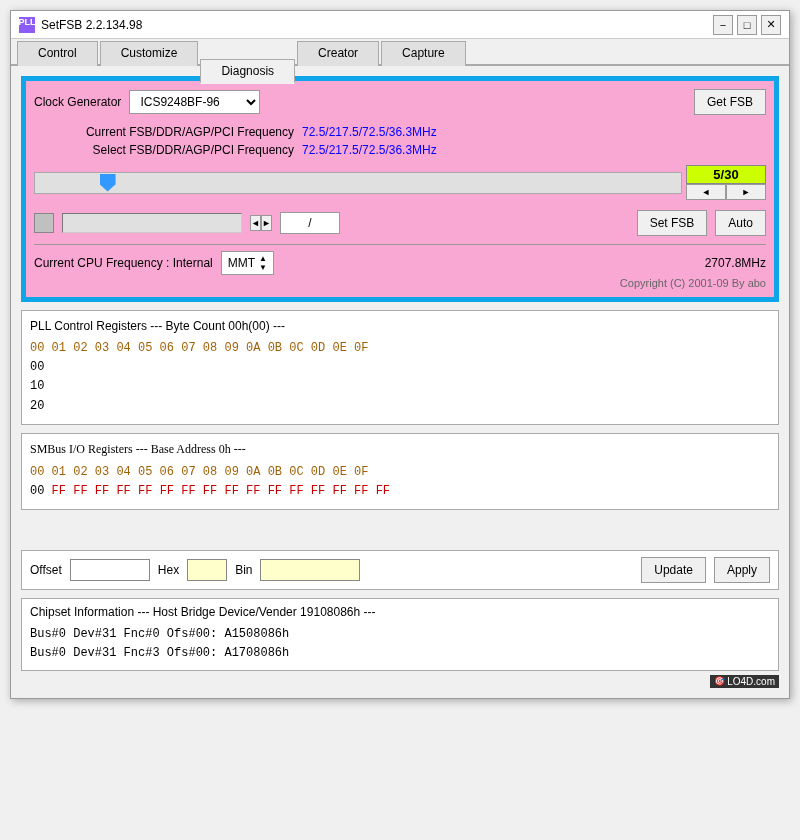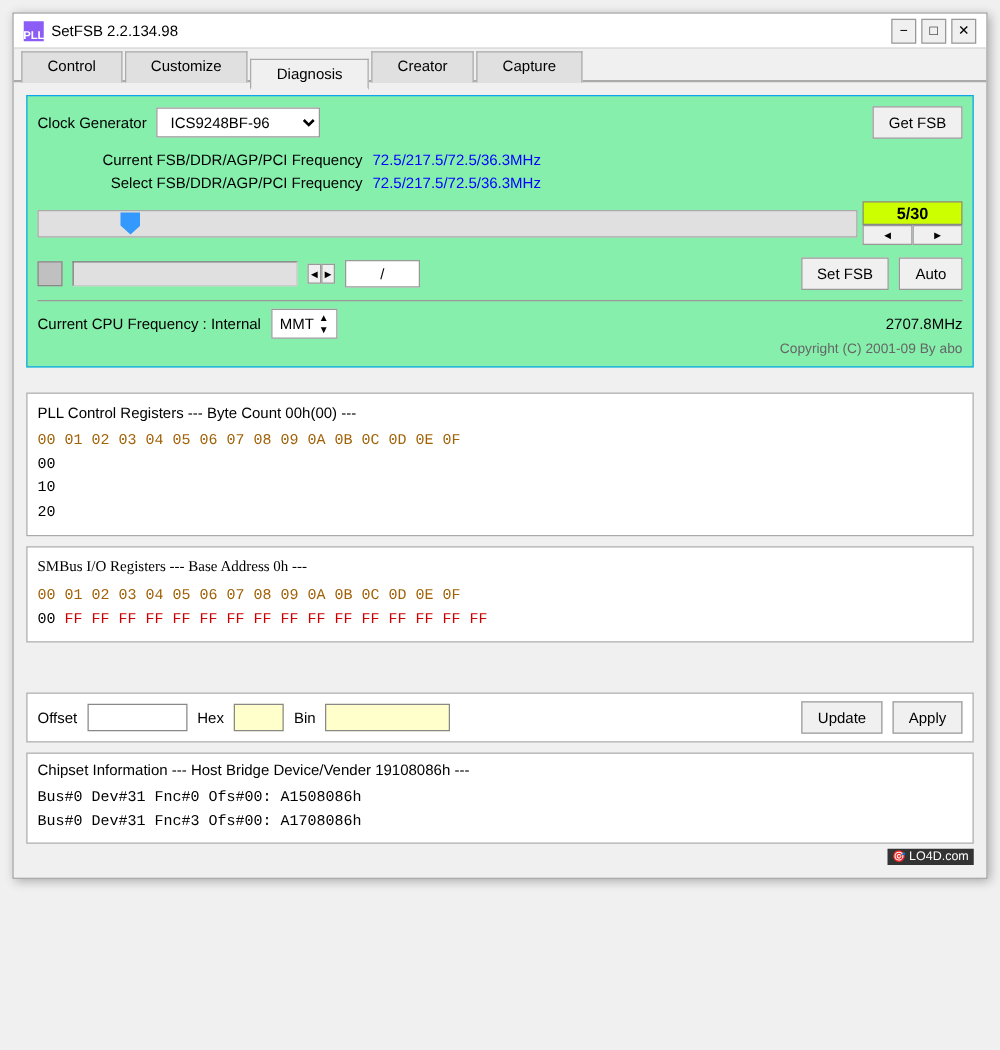--- a/index.html
+++ b/index.html
@@ -32,21 +32,21 @@
     .title-bar-left {
       display: flex;
       align-items: center;
       gap: 6px;
     }
     .title-icon {
       width: 16px;
       height: 16px;
       background: #8b5cf6;
       display: flex;
-      align-items: flex-end;
+      align-items: flex-start;
       justify-content: center;
       color: white;
       font-size: 9px;
       font-weight: bold;
     }
     .title-text {
       font-size: 12px;
       color: #000;
     }
     .title-controls {
@@ -79,35 +79,35 @@
       cursor: pointer;
       font-size: 12px;
       border-bottom: none;
       position: relative;
       top: 2px;
     }
     .tab.active {
       background: #f0f0f0;
       border-bottom: 2px solid #f0f0f0;
       font-weight: 500;
-      top: 8px;
+      top: 20px;
       z-index: 1;
       text-align: center;
     }
     
     .content {
       padding: 10px;
       background: #f0f0f0;
     }
     
     .top-section {
-      border: 1px solid #0ea5e9;
-      background: #86efac;
+      border: 5px solid #0ea5e9;
+      background: #f9a8d4;
       padding: 8px;
-      margin-bottom: 20px;
+      margin-bottom: 8px;
     }
     .row {
       display: flex;
       align-items: center;
       margin-bottom: 6px;
       gap: 8px;
     }
     .label {
       color: #000;
       white-space: nowrap;

